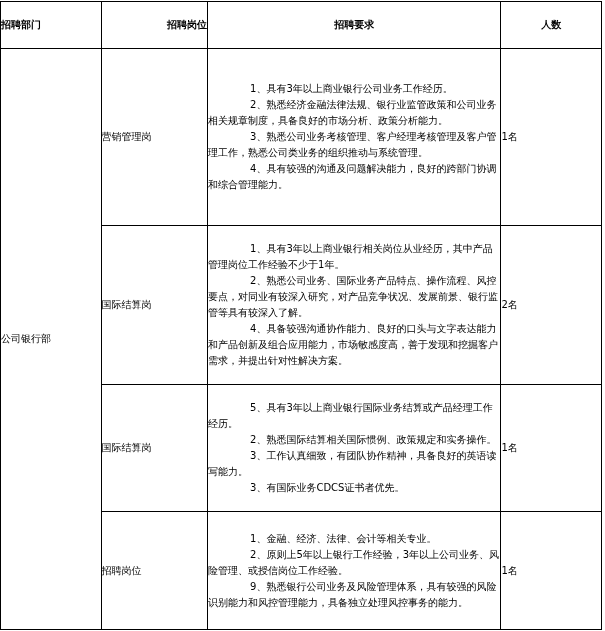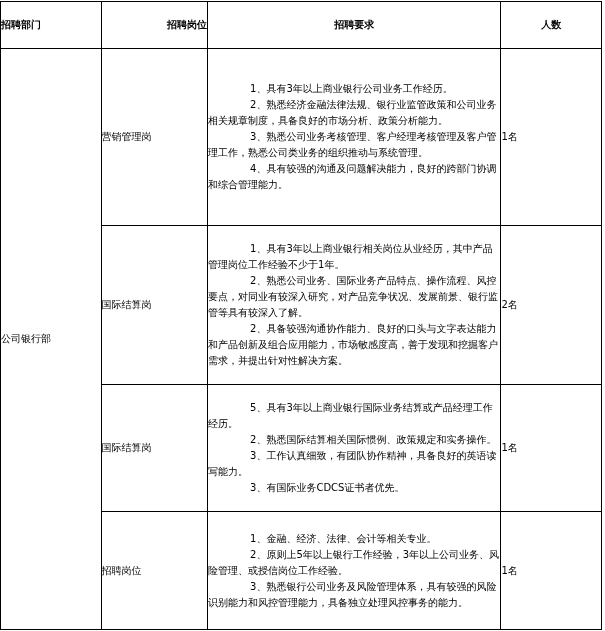--- a/index.html
+++ b/index.html
@@ -47,37 +47,37 @@
       <div class="req-item">3、熟悉公司业务考核管理、客户经理考核管理及客户管理工作，熟悉公司类业务的组织推动与系统管理。</div>
       <div class="req-item">4、具有较强的沟通及问题解决能力，良好的跨部门协调和综合管理能力。</div>
     </td>
     <td class="num">1名</td>
   </tr>
   <tr style="height:159px">
     <td class="pos">国际结算岗</td>
     <td class="req">
       <div class="req-item">1、具有3年以上商业银行相关岗位从业经历，其中产品管理岗位工作经验不少于1年。</div>
       <div class="req-item">2、熟悉公司业务、国际业务产品特点、操作流程、风控要点，对同业有较深入研究，对产品竞争状况、发展前景、银行监管等具有较深入了解。</div>
-      <div class="req-item">2、具备较强沟通协作能力、良好的口头与文字表达能力和产品创新及组合应用能力，市场敏感度高，善于发现和挖掘客户需求，并提出针对性解决方案。</div>
+      <div class="req-item">4、具备较强沟通协作能力、良好的口头与文字表达能力和产品创新及组合应用能力，市场敏感度高，善于发现和挖掘客户需求，并提出针对性解决方案。</div>
     </td>
     <td class="num">2名</td>
   </tr>
   <tr style="height:127px">
     <td class="pos">国际结算岗</td>
     <td class="req">
       <div class="req-item">5、具有3年以上商业银行国际业务结算或产品经理工作经历。</div>
       <div class="req-item">2、熟悉国际结算相关国际惯例、政策规定和实务操作。</div>
       <div class="req-item">3、工作认真细致，有团队协作精神，具备良好的英语读写能力。</div>
       <div class="req-item">3、有国际业务CDCS证书者优先。</div>
     </td>
     <td class="num">1名</td>
   </tr>
   <tr style="height:118px">
     <td class="pos">招聘岗位</td>
     <td class="req">
       <div class="req-item">1、金融、经济、法律、会计等相关专业。</div>
       <div class="req-item">2、原则上5年以上银行工作经验，3年以上公司业务、风险管理、或授信岗位工作经验。</div>
-      <div class="req-item">3、熟悉银行公司业务及风险管理体系，具有较强的风险识别能力和风控管理能力，具备独立处理风控事务的能力。</div>
+      <div class="req-item">9、熟悉银行公司业务及风险管理体系，具有较强的风险识别能力和风控管理能力，具备独立处理风控事务的能力。</div>
     </td>
     <td class="num">1名</td>
   </tr>
 </tbody>
   </table>
 
 </body></html>

